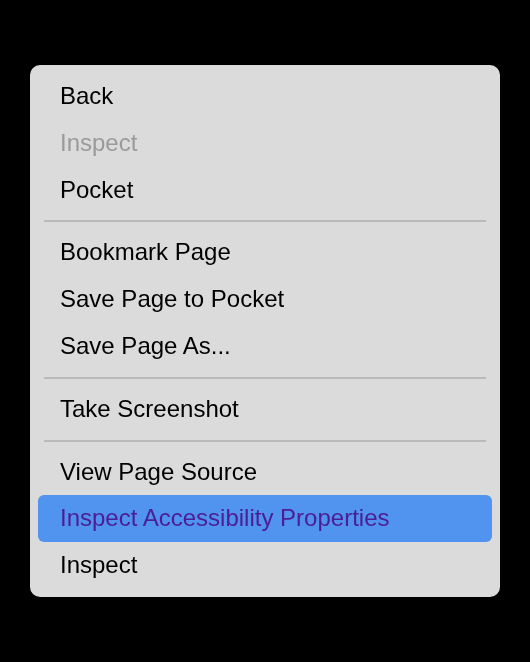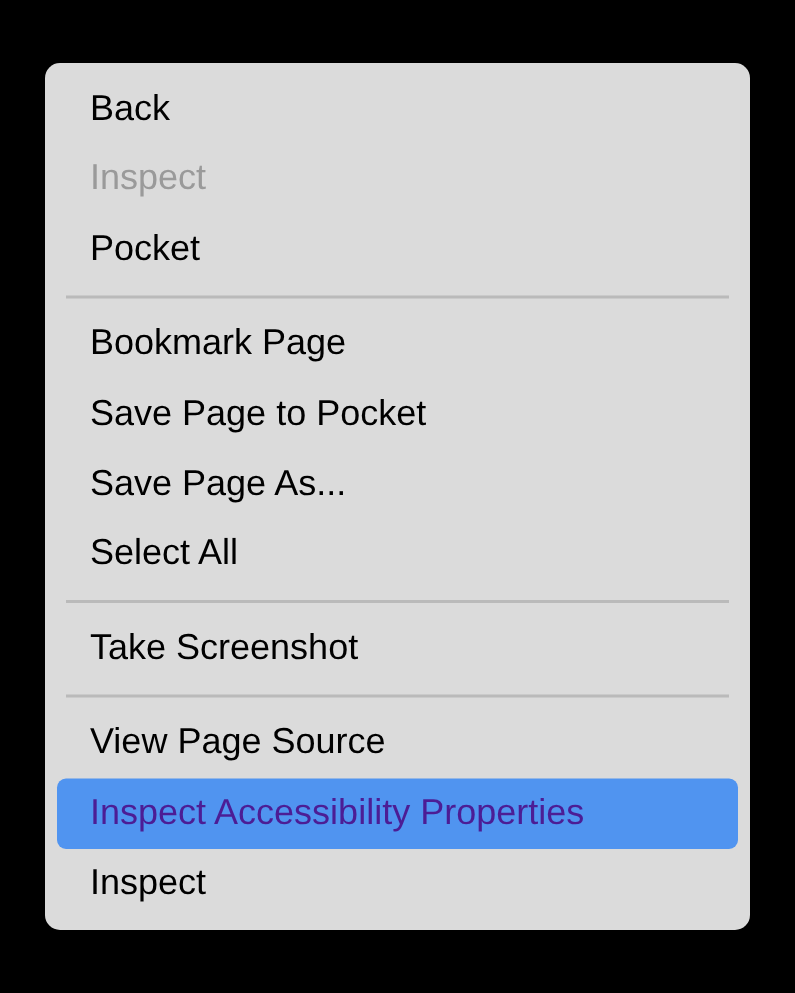--- a/index.html
+++ b/index.html
@@ -52,21 +52,20 @@
 
   <div class="menu-item">Back</div>
   <div class="menu-item disabled">Inspect</div>
   <div class="menu-item">Pocket</div>
 
   <div class="separator"></div>
 
   <div class="menu-item">Bookmark Page</div>
   <div class="menu-item">Save Page to Pocket</div>
   <div class="menu-item">Save Page As...</div>
-  <div class="menu-item">Select All</div>
 
   <div class="separator"></div>
 
   <div class="menu-item">Take Screenshot</div>
 
   <div class="separator"></div>
 
   <div class="menu-item">View Page Source</div>
   <div class="menu-item highlighted">Inspect Accessibility Properties</div>
   <div class="menu-item">Inspect</div>

